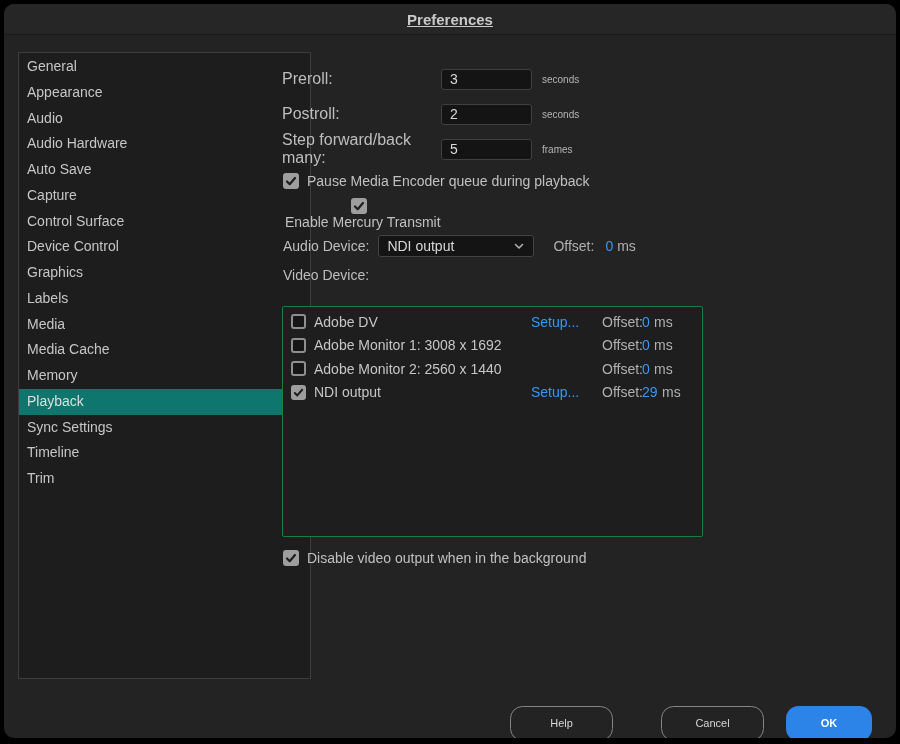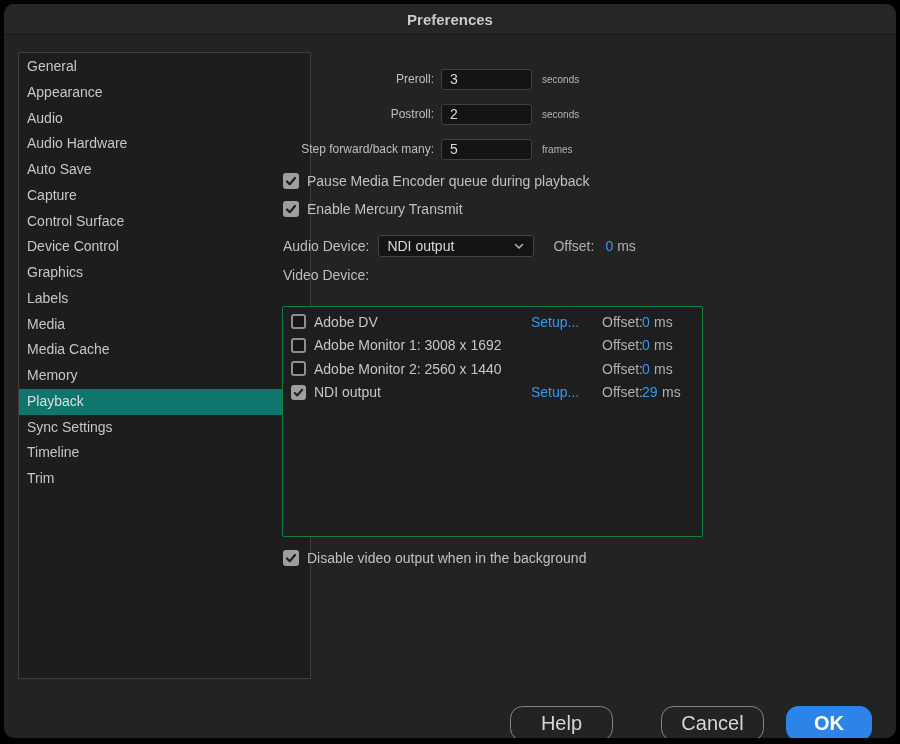--- a/index.html
+++ b/index.html
@@ -7,35 +7,36 @@
   .dialog {
     position: absolute; left: 4px; top: 4px; right: 4px; bottom: 6px;
     background: #232323; border-radius: 10px; overflow: hidden;
   }
   .titlebar {
     position: absolute; left: 0; top: 0; right: 0; height: 31px;
     text-align: center; line-height: 31px;
     color: #c9c9c9; font-size: 15px; font-weight: bold;
     border-bottom: 1px solid #1a1a1a;
     background: #262626;
+    text-decoration: underline;
   }
   
   .sidebar {
     position: absolute; left: 14px; top: 48px; width: 293px; height: 627px;
     background: #1d1d1d; border: 1px solid #3d3d3d;
     padding-top: 1px; overflow: hidden;
   }
   .side-item {
     height: 25.77px; line-height: 25.77px; padding-left: 8px;
     color: #c6c6c6; font-size: 14px; cursor: default; white-space: nowrap;
   }
   .side-item.selected { background: #0f766e; color: #dedede; }
   
   .row { position: absolute; display: flex; align-items: center; }
-  .num-label { width: 152px; text-align: right; color: #bebebe; font-size: 12px; }
+  .num-label { width: 152px; text-align: left; color: #bebebe; font-size: 16px; }
   .num-input {
     margin-left: 7px; width: 91px; height: 21px;
     background: #141414; border: 1px solid #404040; border-radius: 3px;
     color: #d8d8d8; font-size: 14px; font-family: "Liberation Sans", sans-serif;
     padding: 0 0 0 8px; outline: none;
   }
   .suffix { margin-left: 10px; color: #b5b5b5; font-size: 10px; }
   
   .cb { width: 16px; height: 16px; border-radius: 3px; flex: 0 0 auto; position: relative; }
   .cb.checked { background: #9e9e9e; }
@@ -63,21 +64,21 @@
   .vrow { position: relative; height: 23.5px; display: flex; align-items: center; padding-left: 8px; }
   .vrow .vname { margin-left: 8px; color: #c6c6c6; font-size: 14px; }
   .vrow .setup { position: absolute; left: 248px; color: #3897f3; font-size: 14px; cursor: pointer; }
   .vrow .voff-label { position: absolute; left: 319px; color: #b0b0b0; font-size: 14px; }
   .vrow .voff-val { position: absolute; left: 359px; color: #3897f3; font-size: 14px; }
   .vrow .voff-unit-0 { position: absolute; left: 371px; color: #b0b0b0; font-size: 14px; }
   .vrow .voff-unit-29 { position: absolute; left: 379px; color: #b0b0b0; font-size: 14px; }
   
   .btn {
     position: absolute; top: 702px; height: 35px; border-radius: 12.5px;
-    font-size: 20px; text-align: center; line-height: 23px; cursor: pointer;
+    font-size: 11px; text-align: center; line-height: 23px; cursor: pointer;
     font-family: "Liberation Sans", sans-serif;
   }
   .btn.ghost { background: transparent; border: 1px solid #858585; color: #d6d6d6; }
   .btn.primary { background: #2d84e8; border: none; color: #ffffff; font-weight: bold; line-height: 25px; }
 </style>
 </head>
 <body>
 
 <div class="dialog">
 
@@ -123,21 +124,21 @@
 
   <div class="row" style="left:279px; top:166px; height:22px;">
     <span class="cb checked">
       <svg width="12" height="12" viewBox="0 0 12 12">
           <polyline points="2,6.5 4.7,9.2 10,3" fill="none" stroke="#1e1e1e" stroke-width="2.2" stroke-linecap="round" stroke-linejoin="round"></polyline>
         </svg>
     </span>
     <span class="cb-label">Pause Media Encoder queue during playback</span>
   </div>
 
-  <div class="row" style="left:279px; top:194px; height:22px;">
+  <div class="row" style="left:273px; top:194px; height:22px;flex-direction:column;">
     <span class="cb checked">
       <svg width="12" height="12" viewBox="0 0 12 12">
           <polyline points="2,6.5 4.7,9.2 10,3" fill="none" stroke="#1e1e1e" stroke-width="2.2" stroke-linecap="round" stroke-linejoin="round"></polyline>
         </svg>
     </span>
     <span class="cb-label">Enable Mercury Transmit</span>
   </div>
 
   <div class="row" style="left:279px; top:229px; height:26px;">
     <span class="label">Audio Device:</span>

